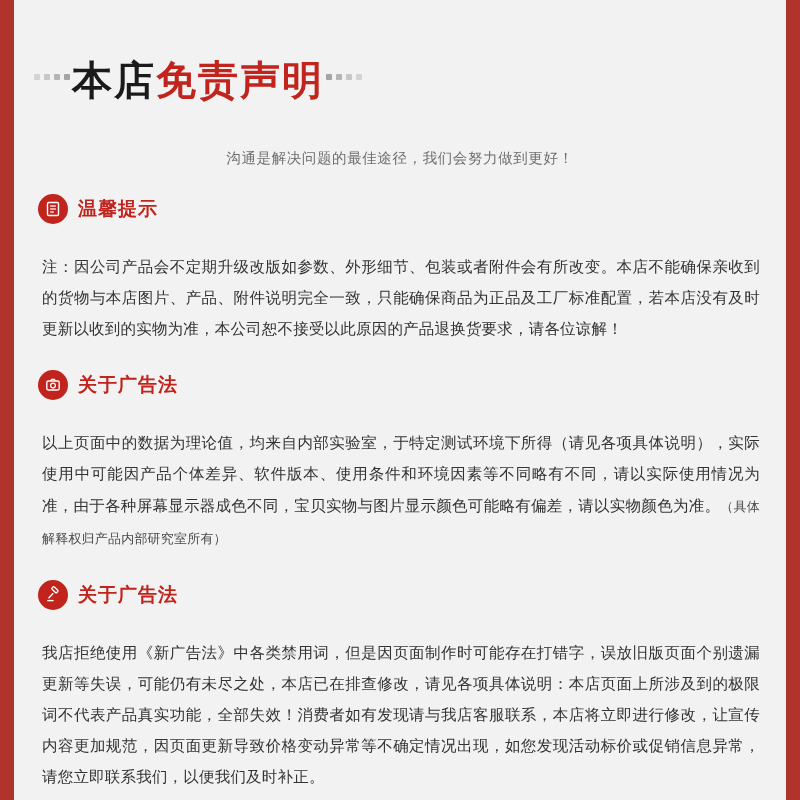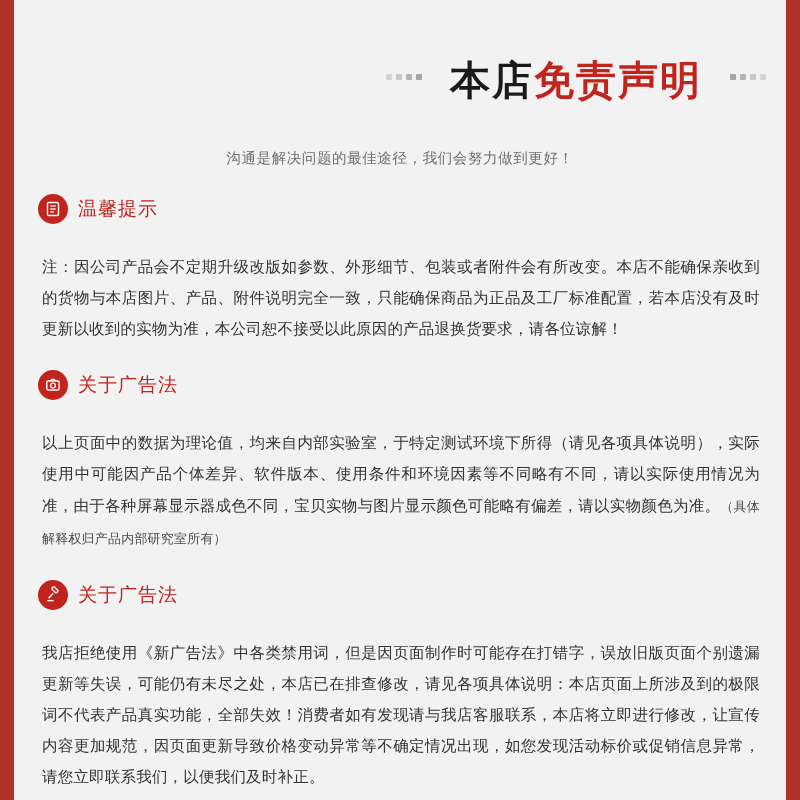--- a/index.html
+++ b/index.html
@@ -34,22 +34,22 @@
   .edge-bar.right { right: 0; }
 
   
   .header {
     padding-top: 26px;
     text-align: center;
   }
   .title-row {
     display: flex;
     align-items: center;
-    justify-content: flex-end;
-    gap: 28px;
+    justify-content: flex-start;
+    gap: 2px;
   }
   .dots {
     display: flex;
     gap: 4px;
     align-items: flex-end;
     padding-bottom: 6px;
   }
   .dots i {
     display: block;
     width: 6px;
@@ -100,21 +100,21 @@
     background: #c0241c;
     color: #fff;
     display: flex;
     align-items: center;
     justify-content: center;
     flex: 0 0 auto;
   }
   .badge svg { display: block; }
   .section-title {
     font-size: 19px;
-    font-weight: normal;
+    font-weight: bold;
     color: #c0241c;
     letter-spacing: 1px;
   }
   .section-body {
     margin-top: 27px;
     padding: 0 6px 0 8px;
     font-size: 15.5px;
     line-height: 2.0;
     color: #333;
     text-align: justify;

